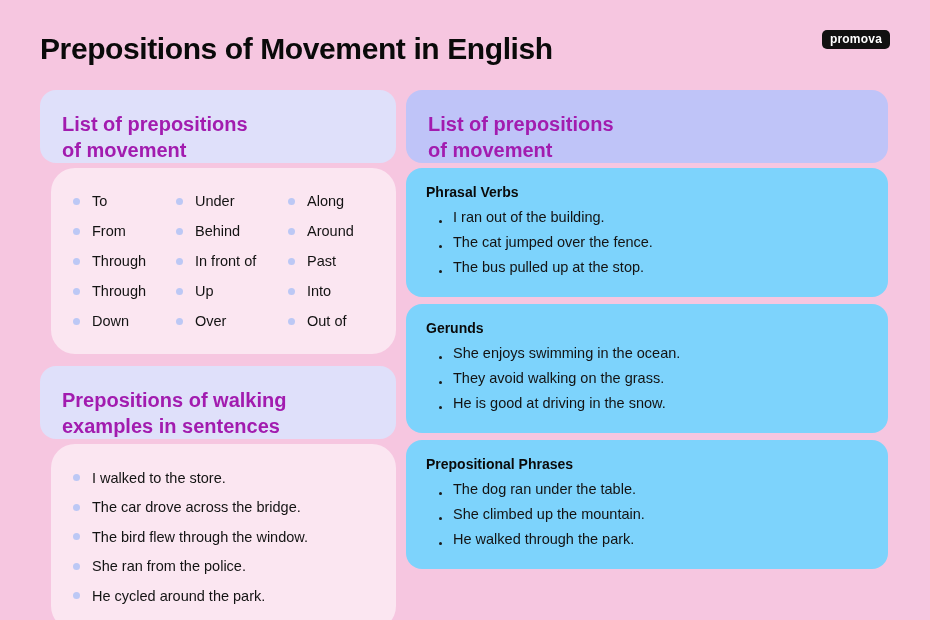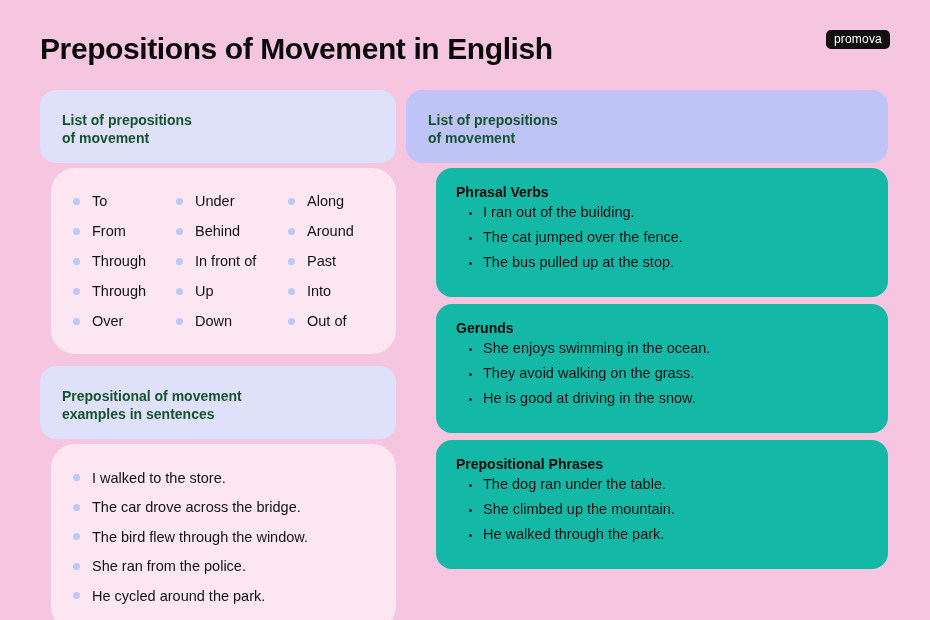--- a/index.html
+++ b/index.html
@@ -36,21 +36,21 @@
 
   .brand-logo {
     position: absolute;
     right: 40px;
     top: 30px;
     background: #111111;
     color: #ffffff;
     border-radius: 5px;
     padding: 3px 8px 4px 8px;
     font-size: 12px;
-    font-weight: normal;
+    font-weight: bold;
     letter-spacing: 0.2px;
     line-height: 1;
   }
 
   
   .col-left {
     position: absolute;
     left: 40px;
     top: 90px;
     width: 356px;
@@ -59,24 +59,24 @@
     position: absolute;
     left: 406px;
     top: 90px;
     width: 482px;
   }
 
   
   .card-header {
     border-radius: 16px;
     padding: 22px 22px 22px 22px;
-    font-size: 14px;
+    font-size: 20px;
     font-weight: bold;
     line-height: 1.28;
-    color: #14532d;
+    color: #a21caf;
     box-sizing: border-box;
   }
   .card-header.lavender-light { background: #dfe0fa; }
   .card-header.lavender-strong { background: #bfc4f8; height: 73px; }
   .card-header.lavender-light { height: 73px; }
 
   .card-body {
     background: #fbe6f1;
     border-radius: 24px;
     box-sizing: border-box;
@@ -118,35 +118,34 @@
     display: flex;
     align-items: center;
     height: 29.5px;
     font-size: 14.5px;
     color: #131313;
     text-align: right;
   }
 
   
   .sec-body {
-    background: #14b8a6;
+    background: #7dd3fc;
     border-radius: 16px;
     padding: 16px 22px 17px 20px;
     box-sizing: border-box;
-    margin-left: 30px;
   }
   .sec-title {
     font-size: 14px;
     font-weight: bold;
     color: #0a0a0a;
     margin-bottom: 5px;
   }
   .sec-item {
     display: flex;
-    align-items: flex-start;
+    align-items: center;
     font-size: 14.5px;
     color: #131313;
     line-height: 1;
     height: 25px;
   }
   .dot-dark {
     width: 3px;
     height: 3px;
     border-radius: 50%;
     background: #1a1a1a;
@@ -222,38 +221,38 @@
             <span class="dot-blue"></span>
             <span>Up</span>
           </div>
         <div class="prep-item">
             <span class="dot-blue"></span>
             <span>Into</span>
           </div>
 
         <div class="prep-item">
             <span class="dot-blue"></span>
+            <span>Down</span>
+          </div>
+        <div class="prep-item">
+            <span class="dot-blue"></span>
             <span>Over</span>
           </div>
         <div class="prep-item">
             <span class="dot-blue"></span>
-            <span>Down</span>
-          </div>
-        <div class="prep-item">
-            <span class="dot-blue"></span>
             <span>Out of</span>
           </div>
 
       </div>
     </div>
 
     <div class="gap-12"></div>
 
     <div class="card-header lavender-light">
-      <div>Prepositional of movement</div>
+      <div>Prepositions of walking</div>
       <div>examples in sentences</div>
     </div>
 
     <div class="gap-5"></div>
 
     <div class="card-body">
       <div class="sent-list">
         <div class="sent-item">
             <span class="dot-blue"></span>
             <span>I walked to the store.</span>

